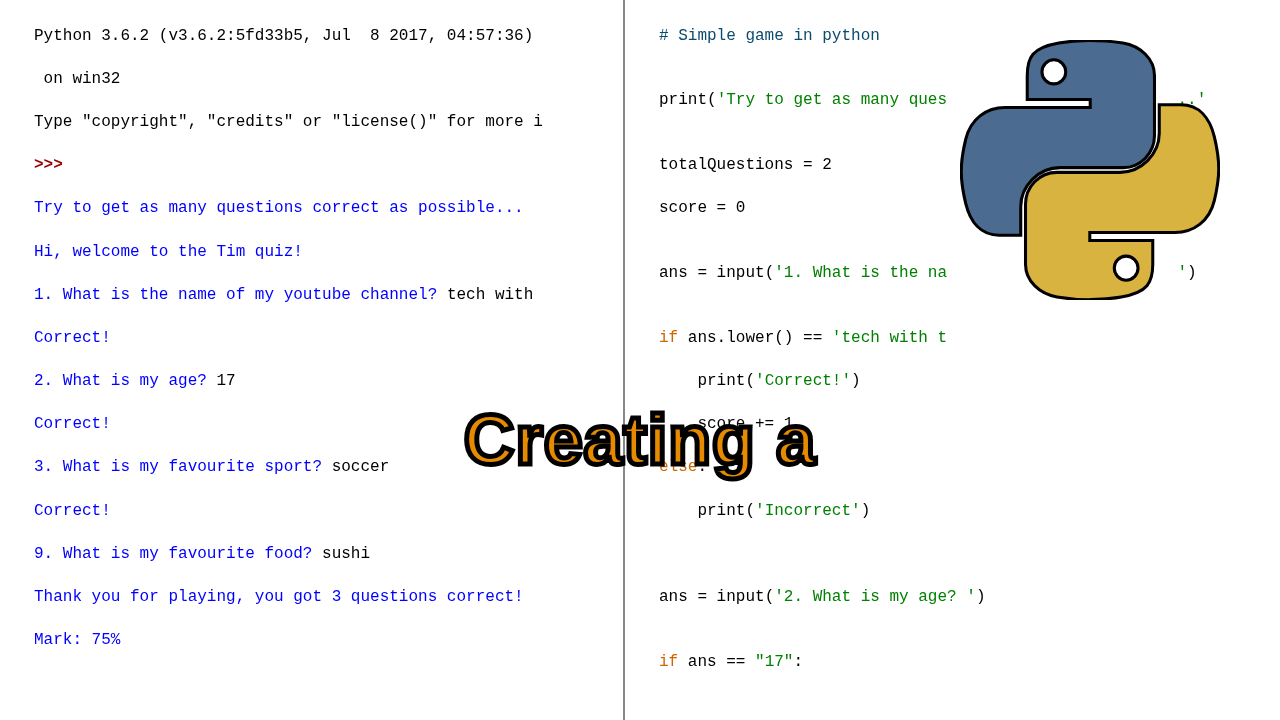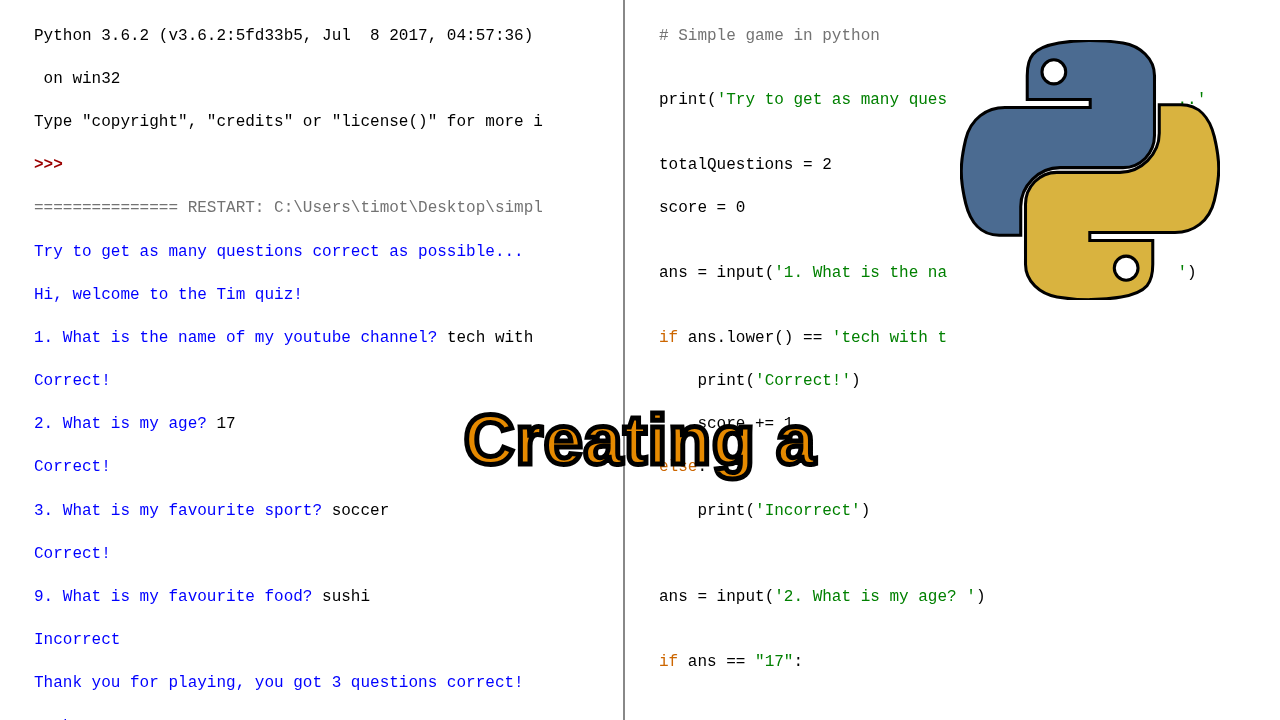--- a/index.html
+++ b/index.html
@@ -29,21 +29,21 @@
   width: 597px;
   border-right: 2px solid #888;
 }
 .pane-right {
   flex: 1;
 }
 .c-black { color: #000; }
 .c-blue  { color: #0000ff; }
 .c-orange{ color: #cc6600; }
 .c-green { color: #008000; }
-.c-red   { color: #737373; }
+.c-red   { color: #0c4a6e; }
 .prompt  { color: #9b0000; font-weight: bold; }
 
 .logo {
   position: absolute;
   top: 40px;
   right: 60px;
   width: 260px;
   height: 260px;
 }
 .logo svg { width: 100%; height: 100%; }
@@ -72,31 +72,29 @@
 </head>
 <body>
 
 <div class="split">
 
   <div class="pane pane-left">
 <span class="c-black" style="display: block;">Python 3.6.2 (v3.6.2:5fd33b5, Jul  8 2017, 04:57:36)</span>
 <span class="c-black" style="display: block;"> on win32</span>
 <span class="c-black" style="display: block;">Type "copyright", "credits" or "license()" for more i</span>
 <span class="prompt" style="display: block;">&gt;&gt;&gt;</span>
-<span class="c-red" style="display: block;">=============== RESTART: C:\Users\timot\Desktop\simpl</span>
 <span class="c-blue" style="display: block;">Try to get as many questions correct as possible...</span>
 <span class="c-blue" style="display: block;">Hi, welcome to the Tim quiz!</span>
 <span style="display: block;"><span class="c-blue">1. What is the name of my youtube channel? </span><span class="c-black">tech with</span></span>
 <span class="c-blue" style="display: block;">Correct!</span>
 <span style="display: block;"><span class="c-blue">2. What is my age? </span><span class="c-black">17</span></span>
 <span class="c-blue" style="display: block;">Correct!</span>
 <span style="display: block;"><span class="c-blue">3. What is my favourite sport? </span><span class="c-black">soccer</span></span>
 <span class="c-blue" style="display: block;">Correct!</span>
 <span style="display: block;"><span class="c-blue">9. What is my favourite food? </span><span class="c-black">sushi</span></span>
-<span class="c-blue" style="display: block;">Incorrect</span>
 <span class="c-blue" style="display: block;">Thank you for playing, you got 3 questions correct!</span>
 <span class="c-blue" style="display: block;">Mark: 75%</span>
 
 
   </div>
 
   <div class="pane pane-right">
 <span class="c-red" style="display: block;"># Simple game in python</span>
 <span style="display: block;"></span>
 <span style="display: block;"><span class="c-black">print</span><span class="c-black">(</span><span class="c-green">'Try to get as many ques</span>                        <span class="c-green">..'</span></span>

